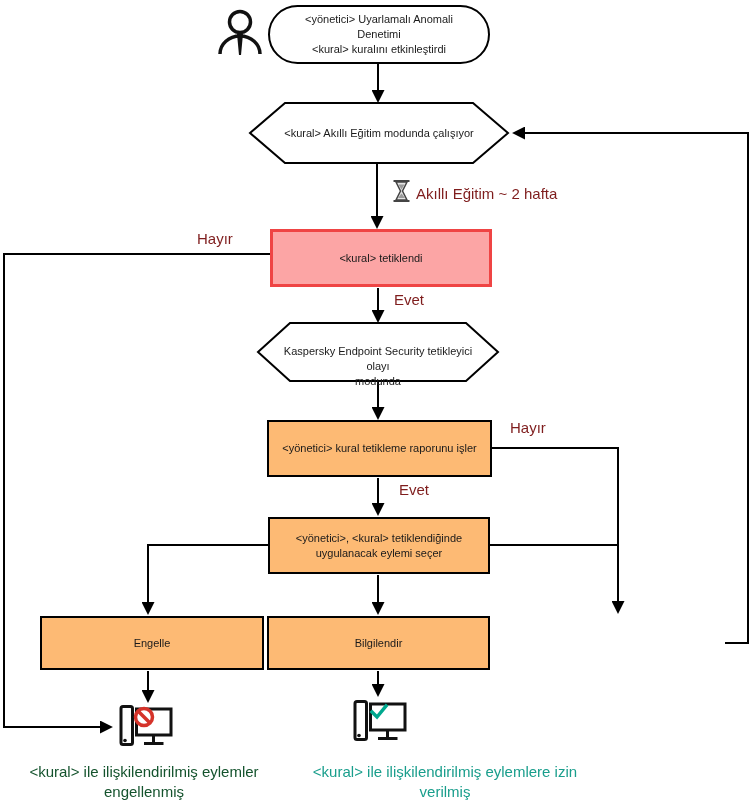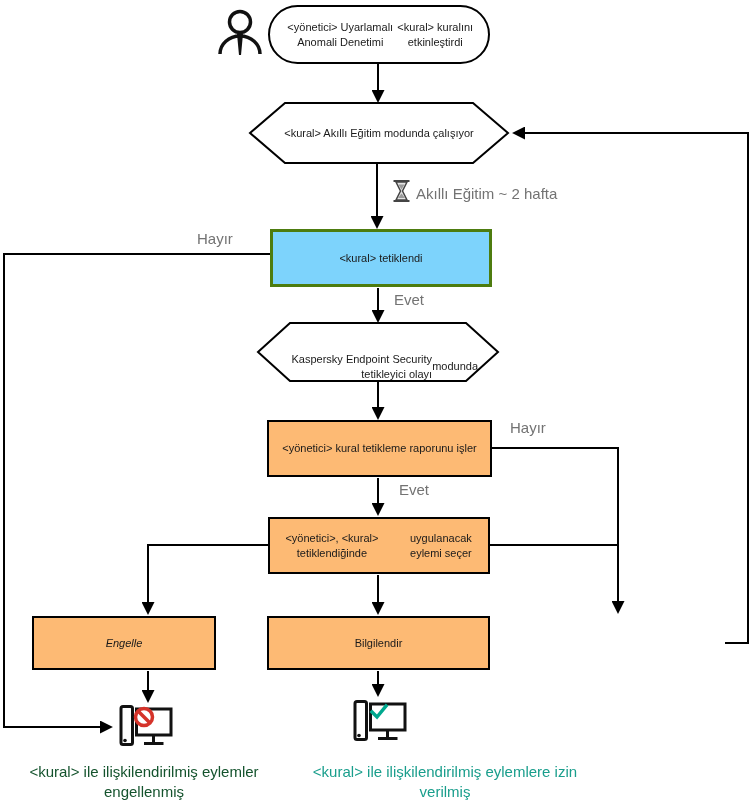--- a/index.html
+++ b/index.html
@@ -1,26 +1,26 @@
 <!DOCTYPE html>
 <html><head>
 <meta charset="utf-8">
 <style>
   * { margin:0; padding:0; box-sizing:border-box; }
   body { background:#fff; font-family:"Liberation Sans", sans-serif; }
   .stage { position:relative; width:753px; height:812px; background:#ffffff; overflow:hidden; }
   .layer { position:absolute; left:0; top:0; }
-  .node { position:absolute; display:flex; flex-direction:row; align-items:center;
+  .node { position:absolute; display:flex; flex-direction:column; align-items:center;
           justify-content:center; text-align:center; font-size:11px; color:#1a1a1a;
           line-height:1.35; z-index:2; }
   .rect { background:#fdba74; border:2px solid #000; }
-  .rect-bold { background:#7dd3fc; border:3px solid #4d7c0f; }
+  .rect-bold { background:#fca5a5; border:3px solid #ef4444; }
   .stadium { background:#fff; border:2px solid #000; border-radius:30px; }
-  .hexlabel { background:transparent;text-align:right; }
-  .edge-label { position:absolute; font-size:15px; color:#737373; z-index:2; white-space:nowrap;text-align:center; }
+  .hexlabel { background:transparent; }
+  .edge-label { position:absolute; font-size:15px; color:#7f1d1d; z-index:2; white-space:nowrap;text-align:center; }
   .outcome { position:absolute; text-align:center; font-size:15px; line-height:1.33; z-index:2; }
   svg.flow { z-index:1; }
 </style>
 </head>
 <body>
 
 <div class="stage">
 
   <svg class="layer flow" width="753" height="812" viewBox="0 0 753 812">
     <defs>
@@ -112,21 +112,21 @@
 
   <div class="edge-label" style="left:510px; top:419px;">Hayır</div>
 
   <div class="edge-label" style="left:399px; top:481px;">Evet</div>
 
   <div class="node rect" style="left:268px; top:517px; width:222px; height:57px;">
     <span>&lt;yönetici&gt;, &lt;kural&gt; tetiklendiğinde</span>
     <span>uygulanacak eylemi seçer</span>
   </div>
 
-  <div class="node rect" style="left:32px; top:616px; width:184px; height:54px;font-style:italic;">
+  <div class="node rect" style="left:40px; top:616px; width:224px; height:54px;">
     <span>Engelle</span>
   </div>
   <div class="node rect" style="left:267px; top:616px; width:223px; height:54px;">
     <span>Bilgilendir</span>
   </div>
 
   <div class="outcome" style="left: 8px; top: 762px; width: 272px; color: #14532d;">
     <div>&lt;kural&gt; ile ilişkilendirilmiş eylemler</div>
     <div>engellenmiş</div>
   </div>

